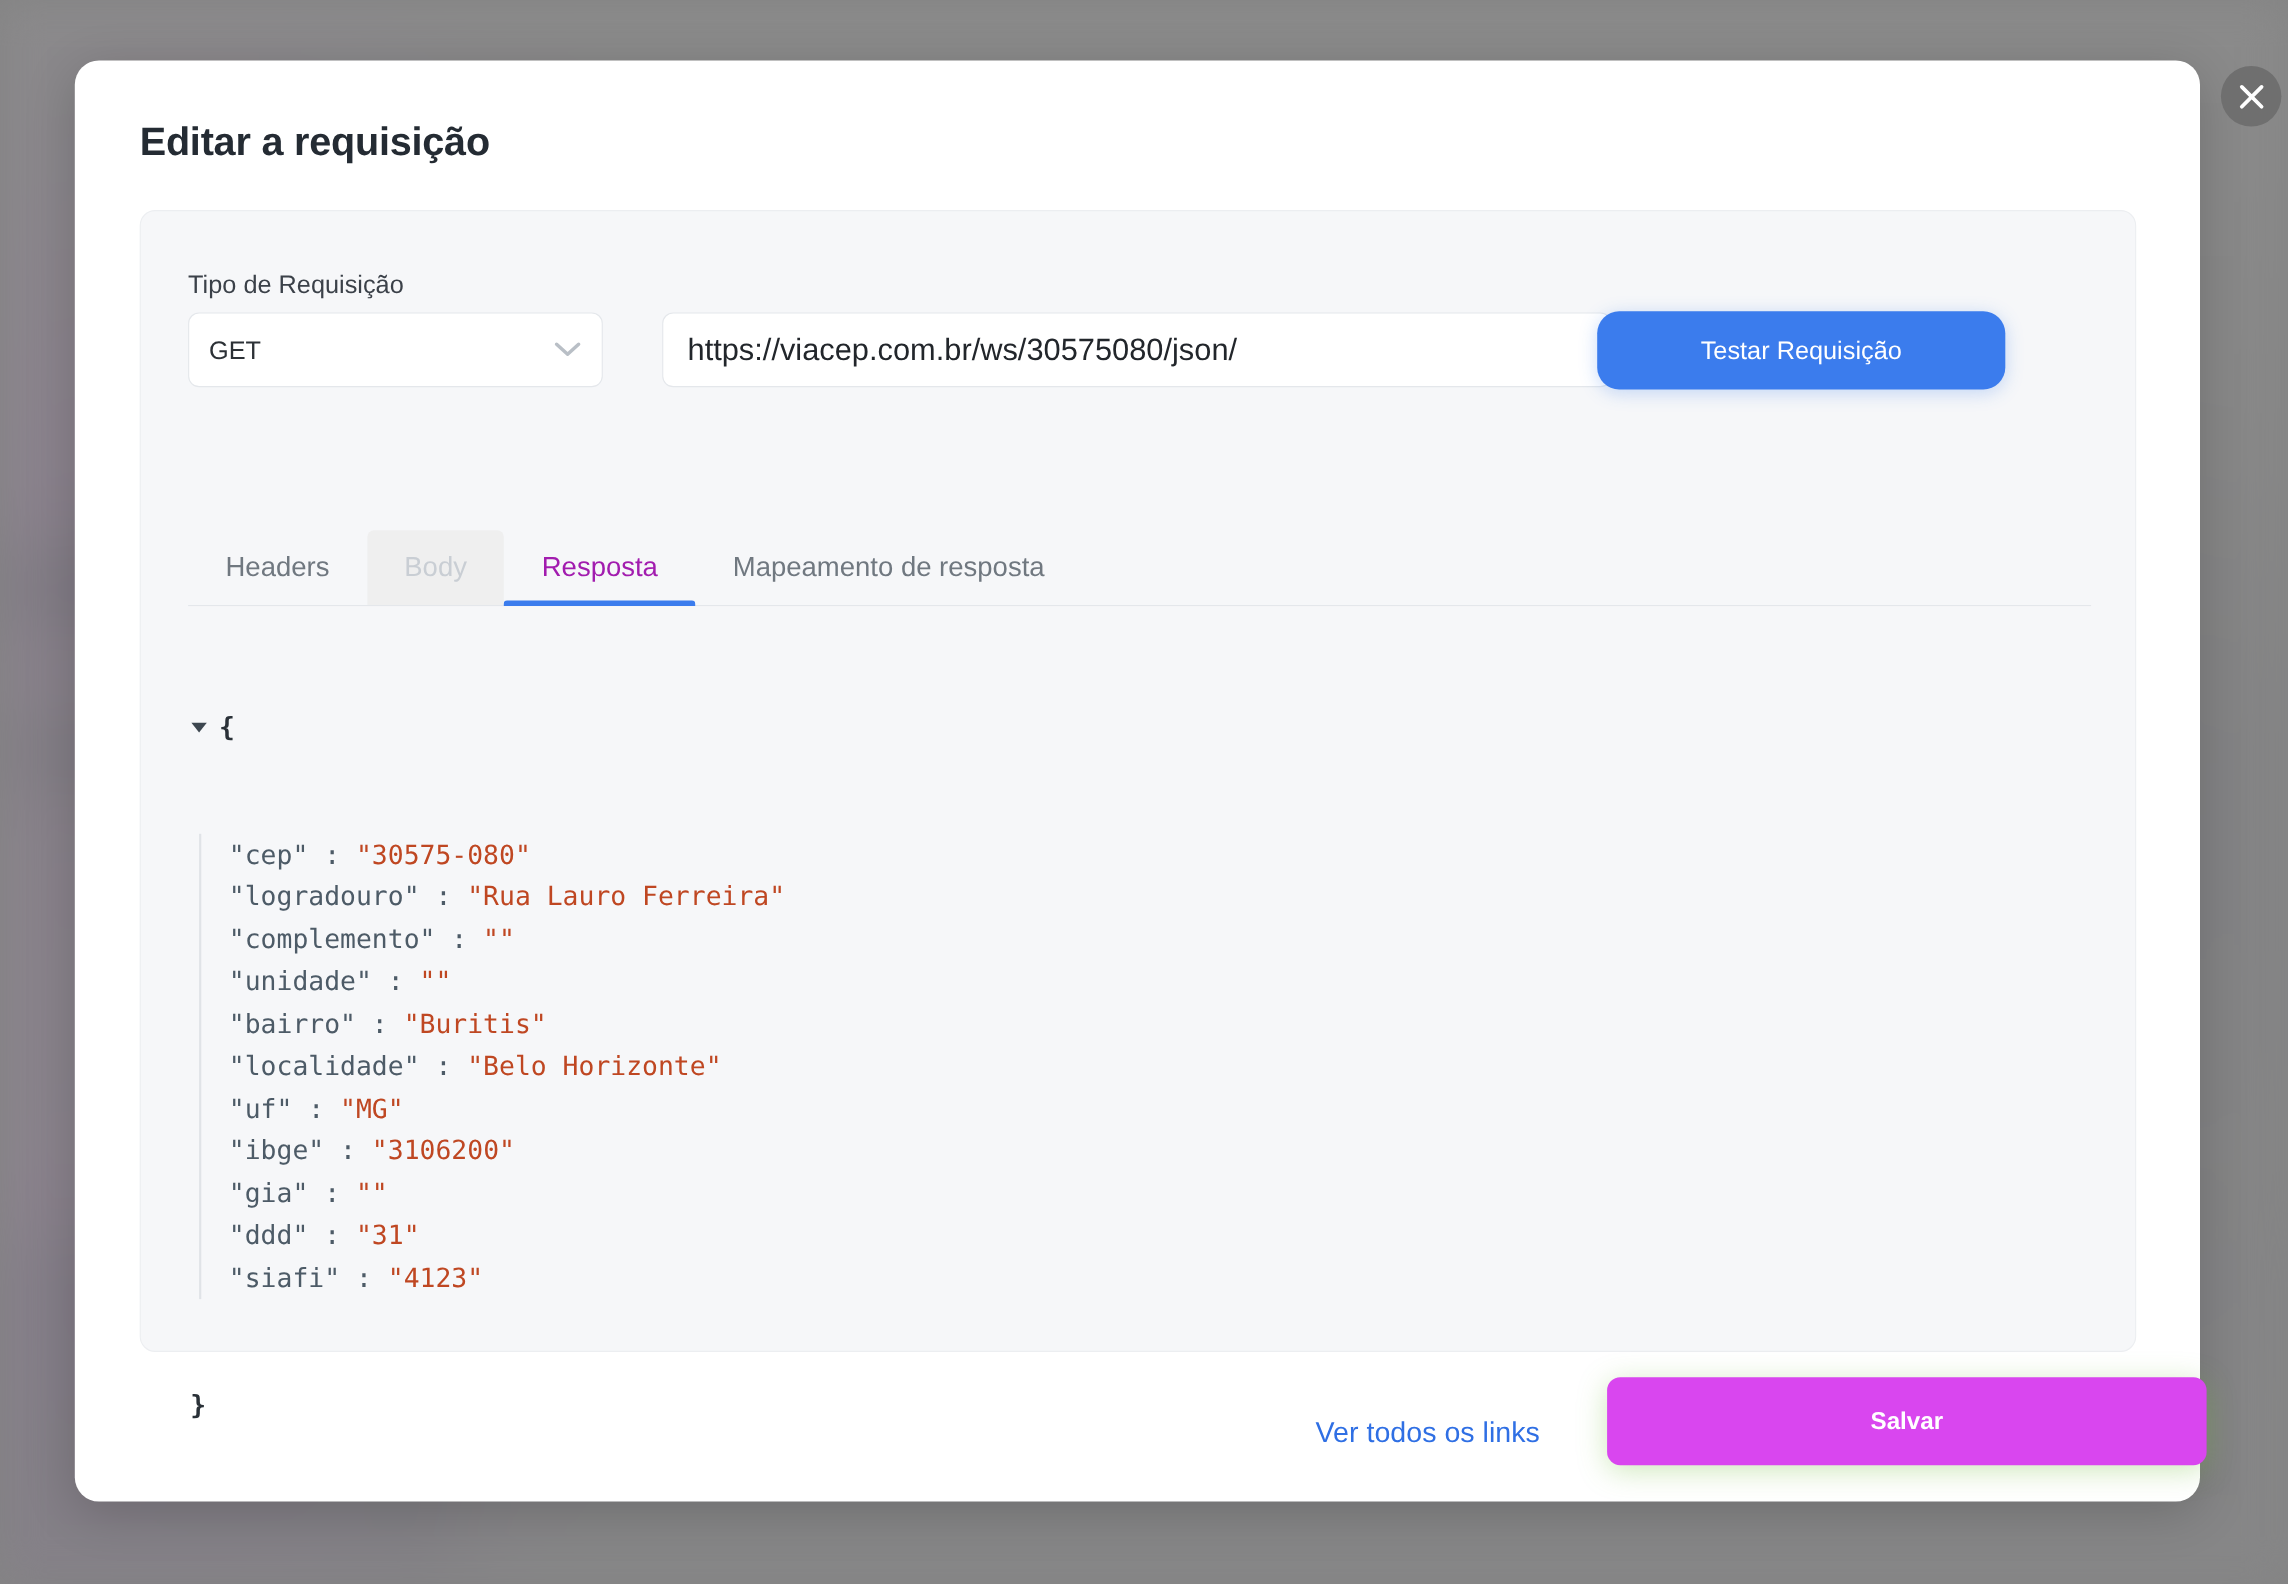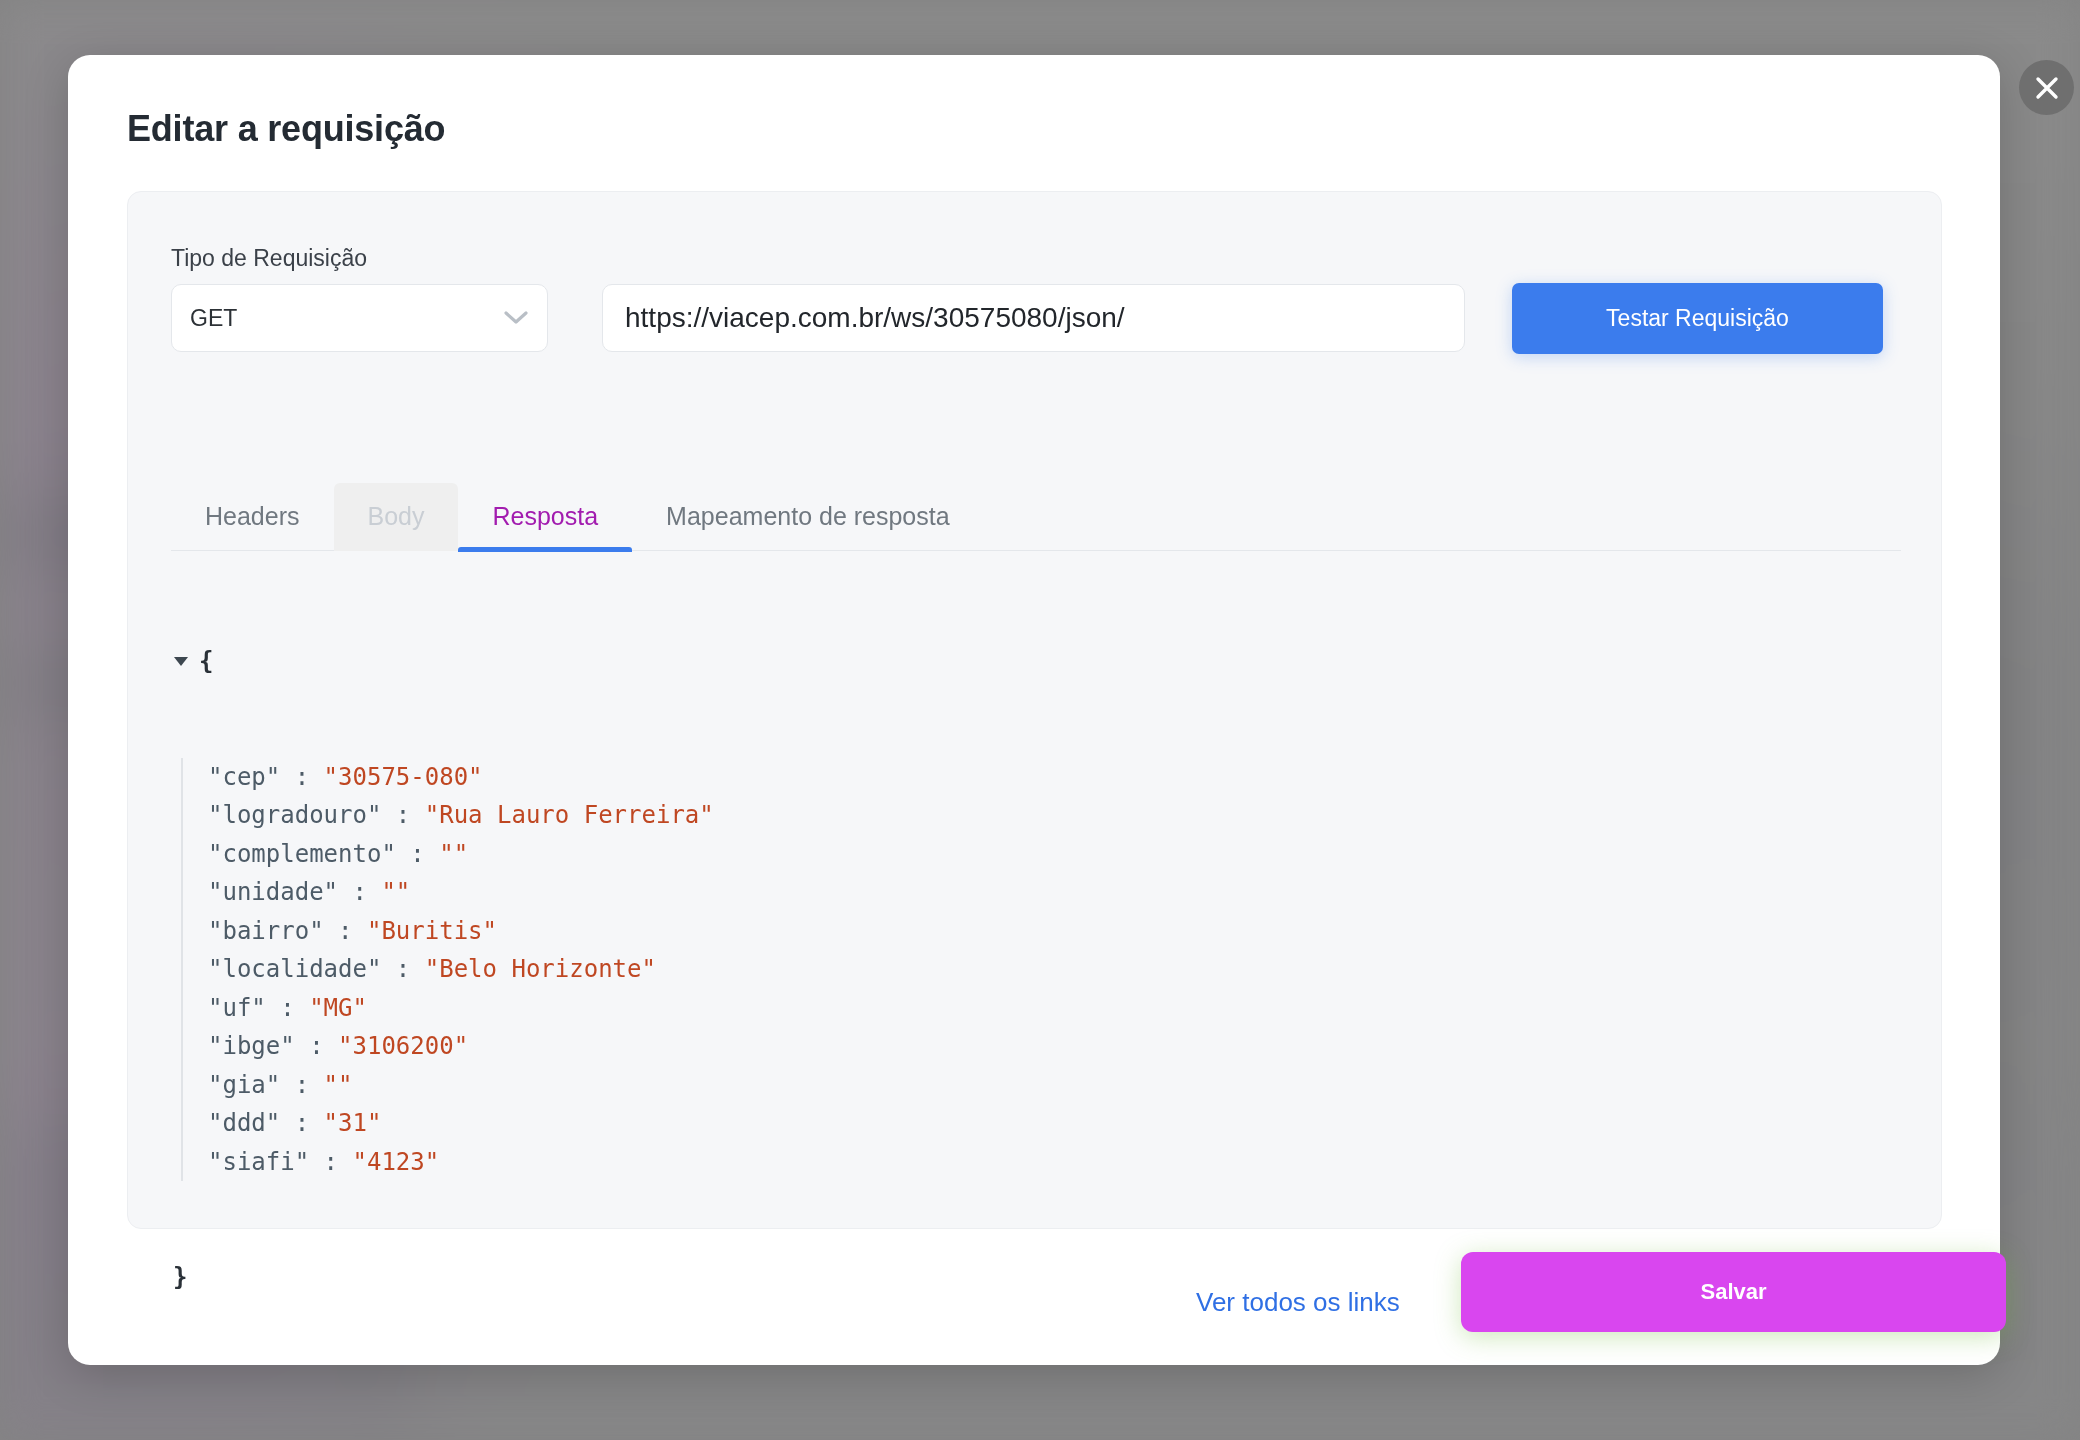--- a/index.html
+++ b/index.html
@@ -135,44 +135,44 @@
     border-radius: 10px;
     font-family: "Liberation Sans", sans-serif;
     font-size: 28px;
     color: #22262b;
     padding: 0 22px;
     outline: none;
   }
 
   #test-button {
     position: absolute;
-    left: 1384px;
+    left: 1324px;
     top: 91px;
     width: 371px;
     height: 71px;
     background: #3b7ced;
     border: none;
-    border-radius: 7px;
+    border-radius: 20px;
     color: #ffffff;
     font-family: "Liberation Sans", sans-serif;
     font-size: 23px;
     cursor: pointer;
     box-shadow: 0 3px 16px rgba(59,124,237,0.28);
   }
 
   
   #tabs {
     position: absolute;
     left: 43px;
     top: 291px;
     width: 1730px;
     height: 68px;
     border-bottom: 1px solid #e4e7eb;
     display: flex;
-    align-items: center;
+    align-items: flex-end;
   }
   .tab {
     display: flex;
     align-items: center;
     justify-content: center;
     padding: 0 34px;
     font-size: 25px;
     color: #707880;
     cursor: pointer;
     position: relative;

